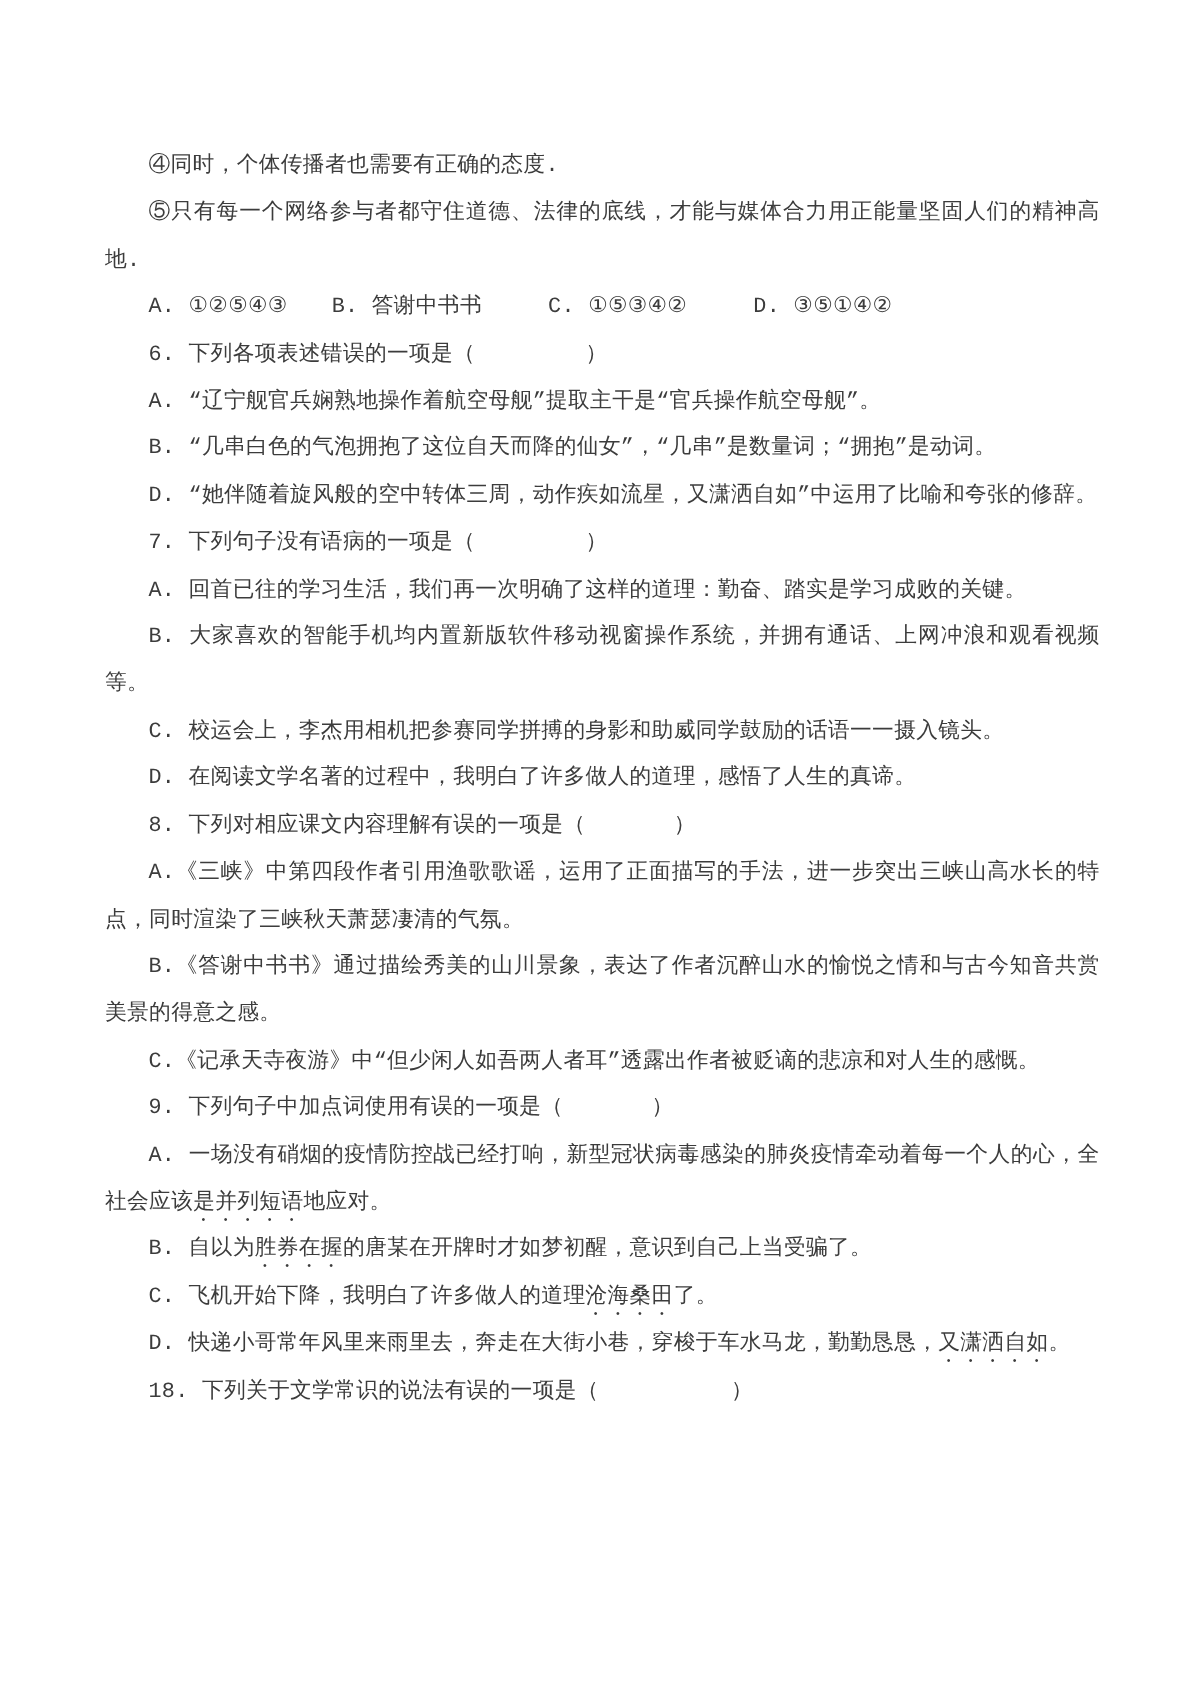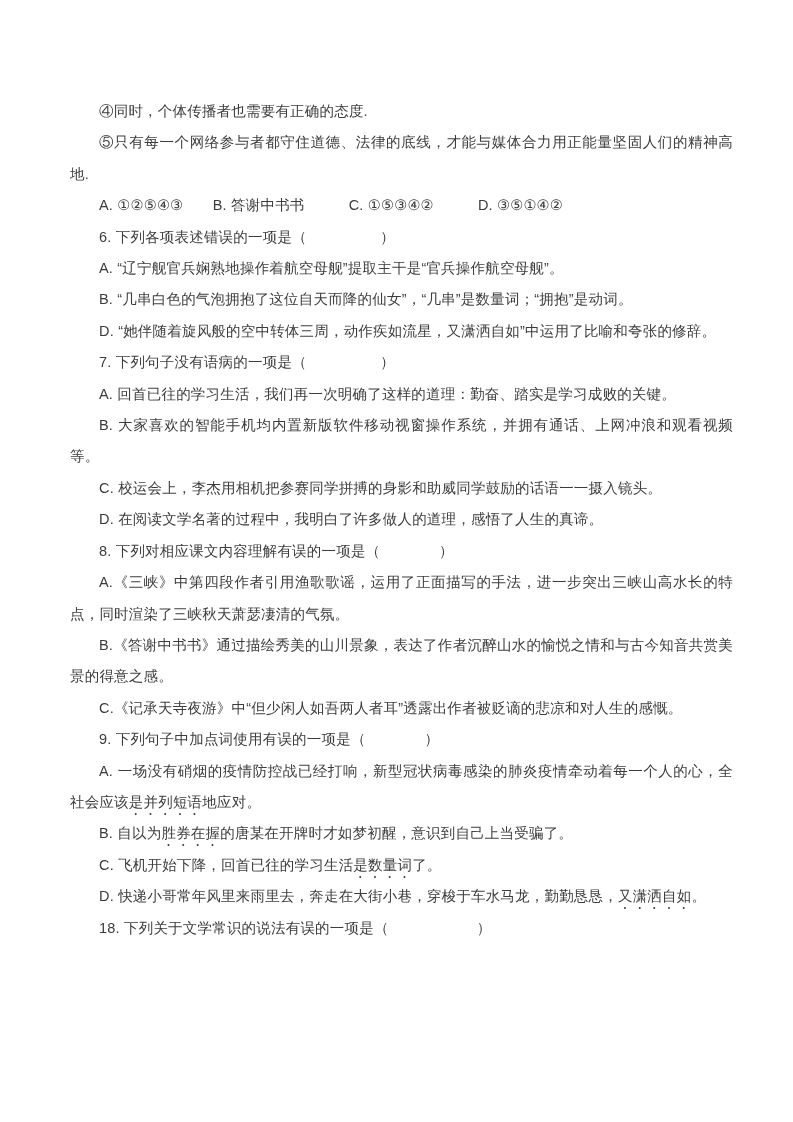--- a/index.html
+++ b/index.html
@@ -7,21 +7,21 @@
     padding: 0;
     background: #ffffff;
   }
   .page {
     position: relative;
     width: 793px;
     height: 1014px;
     background: #ffffff;
     box-sizing: border-box;
     padding: 96px 60px 0 70px;
-    font-family: Liberation Sans, sans-serif;
+    font-family: Liberation Mono, monospace;
     overflow: hidden;
   }
   .doc {
     width: 663px;
   }
   p.para {
     margin: 0;
     font-size: 14.5px;
     line-height: 31.4px;
     text-indent: 2em;
@@ -53,17 +53,17 @@
       <p class="para"><span>B. 大家喜欢的智能手机均内置新版软件移动视窗操作系统，并拥有通话、上网冲浪和观看视频等。</span></p>
       <p class="para"><span>C. 校运会上，李杰用相机把参赛同学拼搏的身影和助威同学鼓励的话语一一摄入镜头。</span></p>
       <p class="para"><span>D. 在阅读文学名著的过程中，我明白了许多做人的道理，感悟了人生的真谛。</span></p>
       <p class="para"><span>8. 下列对相应课文内容理解有误的一项是（　　　　）</span></p>
       <p class="para"><span>A.《三峡》中第四段作者引用渔歌歌谣，运用了正面描写的手法，进一步突出三峡山高水长的特点，同时渲染了三峡秋天萧瑟凄清的气氛。</span></p>
       <p class="para"><span>B.《答谢中书书》通过描绘秀美的山川景象，表达了作者沉醉山水的愉悦之情和与古今知音共赏美景的得意之感。</span></p>
       <p class="para"><span>C.《记承天寺夜游》中“但少闲人如吾两人者耳”透露出作者被贬谪的悲凉和对人生的感慨。</span></p>
       <p class="para"><span>9. 下列句子中加点词使用有误的一项是（　　　　）</span></p>
       <p class="para"><span>A. 一场没有硝烟的疫情防控战已经打响，新型冠状病毒感染的肺炎疫情牵动着每一个人的心，全社会应该</span><span class="em-dot">是并列短语</span><span>地应对。</span></p>
       <p class="para"><span>B. 自以为</span><span class="em-dot">胜券在握</span><span>的唐某在开牌时才如梦初醒，意识到自己上当受骗了。</span></p>
-      <p class="para"><span>C. 飞机开始下降，回首已往的学习生活</span><span class="em-dot">是数量词</span><span>了。</span></p>
+      <p class="para"><span>C. 飞机开始下降，我明白了许多做人的道理</span><span class="em-dot">沧海桑田</span><span>了。</span></p>
       <p class="para"><span>D. 快递小哥常年风里来雨里去，奔走在大街小巷，穿梭于车水马龙，勤勤恳恳，</span><span class="em-dot">又潇洒自如</span><span>。</span></p>
       <p class="para"><span>18. 下列关于文学常识的说法有误的一项是（　　　　　　）</span></p>
     </div>
 </div>
 
 </body></html>

